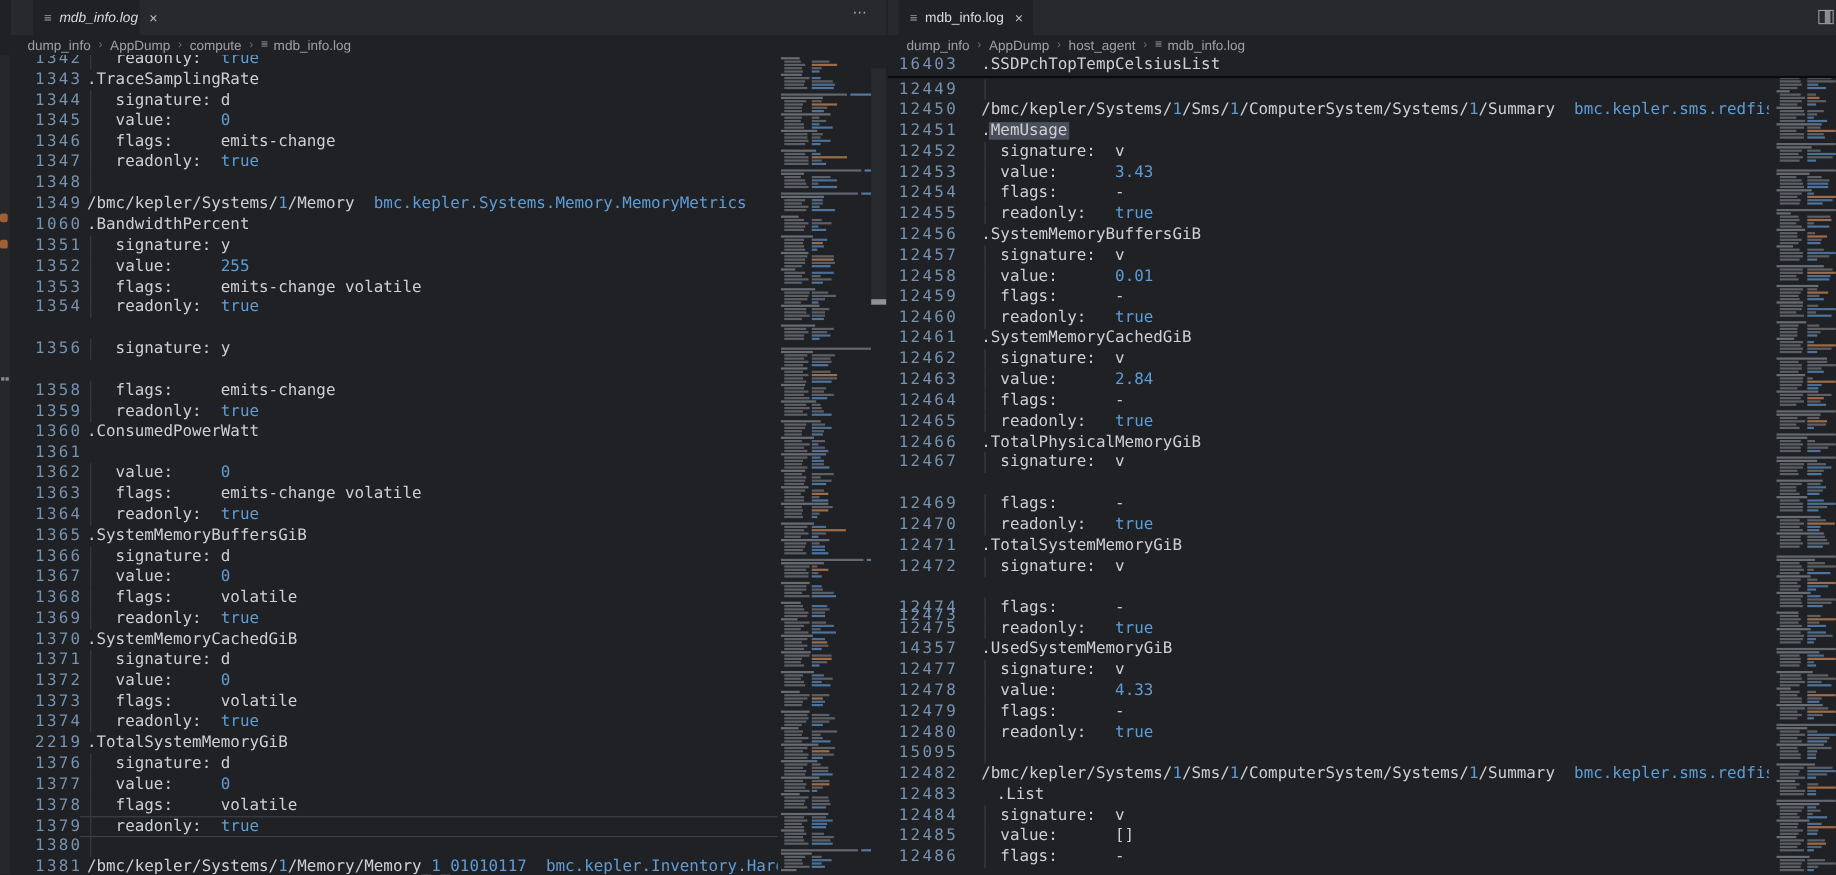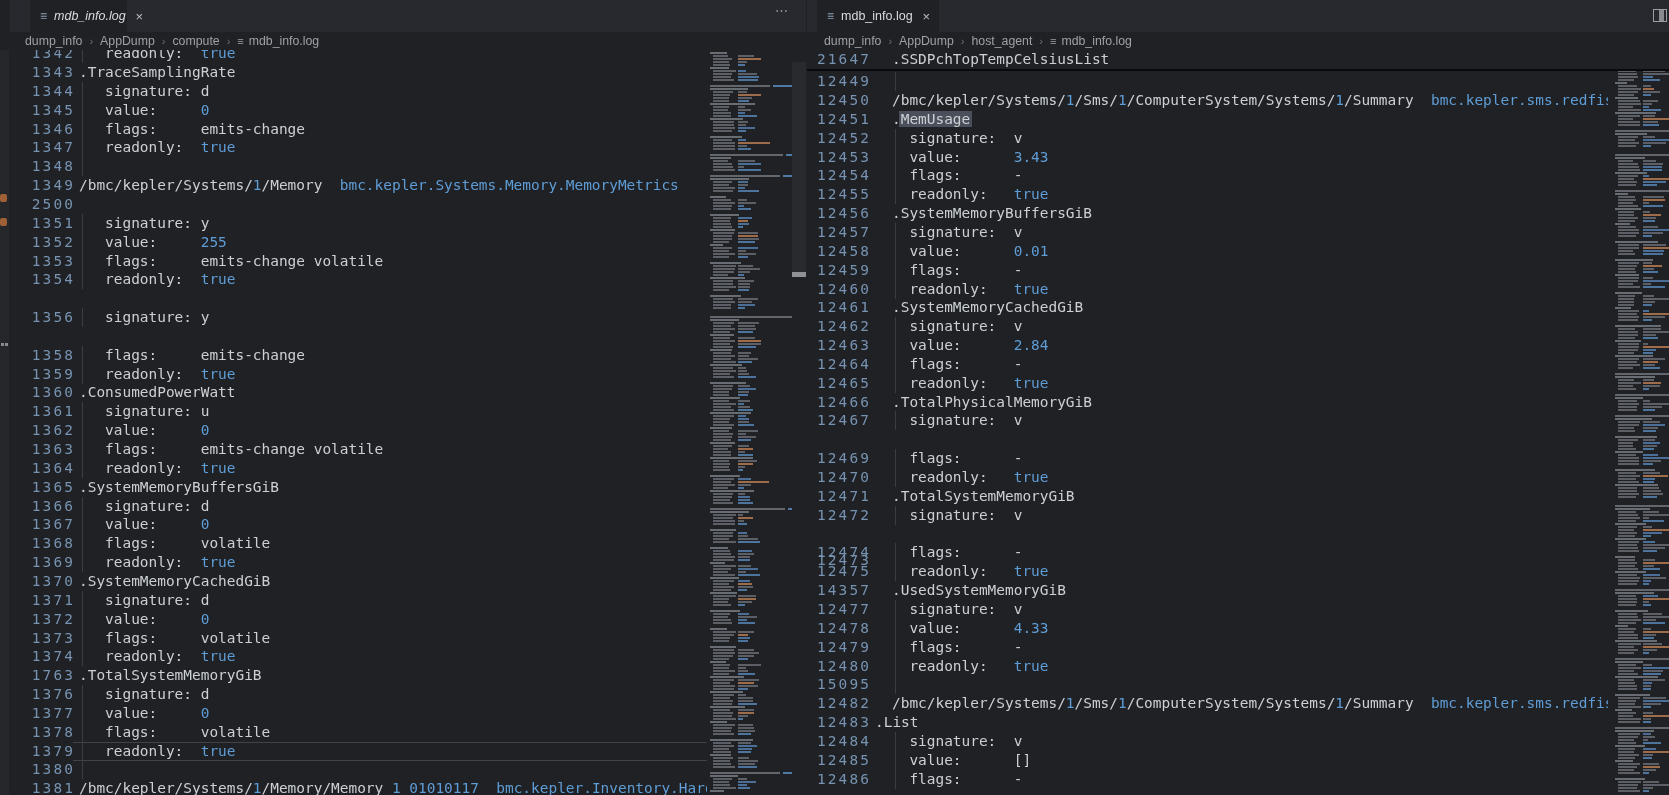--- a/index.html
+++ b/index.html
@@ -62,44 +62,44 @@
     </div>
   <div class="body" id="bodyL">
       <div class="row" style="top: -5.85px;"><span class="num" style="width: 65px;">1342</span><div class="codeclip" style="left: 69px; width: 628px;"><div class="guide" style="left: 3px;"></div><span>   readonly:  <span class="blue">true</span></span></div></div>
       <div class="row" style="top: 13px;"><span class="num" style="width: 65px;">1343</span><div class="codeclip" style="left: 69px; width: 628px;"><span>.TraceSamplingRate</span></div></div>
       <div class="row" style="top: 31.85px;"><span class="num" style="width: 65px;">1344</span><div class="codeclip" style="left: 69px; width: 628px;"><div class="guide" style="left: 3px;"></div><span>   signature: d</span></div></div>
       <div class="row" style="top: 50.7px;"><span class="num" style="width: 65px;">1345</span><div class="codeclip" style="left: 69px; width: 628px;"><div class="guide" style="left: 3px;"></div><span>   value:     <span class="blue">0</span></span></div></div>
       <div class="row" style="top: 69.55px;"><span class="num" style="width: 65px;">1346</span><div class="codeclip" style="left: 69px; width: 628px;"><div class="guide" style="left: 3px;"></div><span>   flags:     emits-change</span></div></div>
       <div class="row" style="top: 88.4px;"><span class="num" style="width: 65px;">1347</span><div class="codeclip" style="left: 69px; width: 628px;"><div class="guide" style="left: 3px;"></div><span>   readonly:  <span class="blue">true</span></span></div></div>
       <div class="row" style="top: 107.25px;"><span class="num" style="width: 65px;">1348</span><div class="codeclip" style="left: 69px; width: 628px;"><div class="guide" style="left: 3px;"></div><span></span></div></div>
       <div class="row" style="top: 126.1px;"><span class="num" style="width: 65px;">1349</span><div class="codeclip" style="left: 69px; width: 628px;"><span>/bmc/kepler/Systems/<span class="blue">1</span>/Memory  <span class="blue">bmc.kepler.Systems.Memory.MemoryMetrics</span></span></div></div>
-      <div class="row" style="top: 144.95px;"><span class="num" style="width: 65px;">2500</span></div>
+      <div class="row" style="top: 144.95px;"><span class="num" style="width: 65px;">1060</span><div class="codeclip" style="left: 69px; width: 628px;"><span>.BandwidthPercent</span></div></div>
       <div class="row" style="top: 163.8px;"><span class="num" style="width: 65px;">1351</span><div class="codeclip" style="left: 69px; width: 628px;"><div class="guide" style="left: 3px;"></div><span>   signature: y</span></div></div>
       <div class="row" style="top: 182.65px;"><span class="num" style="width: 65px;">1352</span><div class="codeclip" style="left: 69px; width: 628px;"><div class="guide" style="left: 3px;"></div><span>   value:     <span class="blue">255</span></span></div></div>
       <div class="row" style="top: 201.5px;"><span class="num" style="width: 65px;">1353</span><div class="codeclip" style="left: 69px; width: 628px;"><div class="guide" style="left: 3px;"></div><span>   flags:     emits-change volatile</span></div></div>
       <div class="row" style="top: 220.35px;"><span class="num" style="width: 65px;">1354</span><div class="codeclip" style="left: 69px; width: 628px;"><div class="guide" style="left: 3px;"></div><span>   readonly:  <span class="blue">true</span></span></div></div>
       <div class="row" style="top: 258.05px;"><span class="num" style="width: 65px;">1356</span><div class="codeclip" style="left: 69px; width: 628px;"><div class="guide" style="left: 3px;"></div><span>   signature: y</span></div></div>
       <div class="row" style="top: 295.75px;"><span class="num" style="width: 65px;">1358</span><div class="codeclip" style="left: 69px; width: 628px;"><div class="guide" style="left: 3px;"></div><span>   flags:     emits-change</span></div></div>
       <div class="row" style="top: 314.6px;"><span class="num" style="width: 65px;">1359</span><div class="codeclip" style="left: 69px; width: 628px;"><div class="guide" style="left: 3px;"></div><span>   readonly:  <span class="blue">true</span></span></div></div>
       <div class="row" style="top: 333.45px;"><span class="num" style="width: 65px;">1360</span><div class="codeclip" style="left: 69px; width: 628px;"><span>.ConsumedPowerWatt</span></div></div>
-      <div class="row" style="top: 352.3px;"><span class="num" style="width: 65px;">1361</span><div class="codeclip" style="left: 69px; width: 628px;"><div class="guide" style="left: 3px;"></div><span>   signature: u</span></div></div>
+      <div class="row" style="top: 352.3px;"><span class="num" style="width: 65px;">1361</span></div>
       <div class="row" style="top: 371.15px;"><span class="num" style="width: 65px;">1362</span><div class="codeclip" style="left: 69px; width: 628px;"><div class="guide" style="left: 3px;"></div><span>   value:     <span class="blue">0</span></span></div></div>
       <div class="row" style="top: 390px;"><span class="num" style="width: 65px;">1363</span><div class="codeclip" style="left: 69px; width: 628px;"><div class="guide" style="left: 3px;"></div><span>   flags:     emits-change volatile</span></div></div>
       <div class="row" style="top: 408.85px;"><span class="num" style="width: 65px;">1364</span><div class="codeclip" style="left: 69px; width: 628px;"><div class="guide" style="left: 3px;"></div><span>   readonly:  <span class="blue">true</span></span></div></div>
       <div class="row" style="top: 427.7px;"><span class="num" style="width: 65px;">1365</span><div class="codeclip" style="left: 69px; width: 628px;"><span>.SystemMemoryBuffersGiB</span></div></div>
       <div class="row" style="top: 446.55px;"><span class="num" style="width: 65px;">1366</span><div class="codeclip" style="left: 69px; width: 628px;"><div class="guide" style="left: 3px;"></div><span>   signature: d</span></div></div>
       <div class="row" style="top: 465.4px;"><span class="num" style="width: 65px;">1367</span><div class="codeclip" style="left: 69px; width: 628px;"><div class="guide" style="left: 3px;"></div><span>   value:     <span class="blue">0</span></span></div></div>
       <div class="row" style="top: 484.25px;"><span class="num" style="width: 65px;">1368</span><div class="codeclip" style="left: 69px; width: 628px;"><div class="guide" style="left: 3px;"></div><span>   flags:     volatile</span></div></div>
       <div class="row" style="top: 503.1px;"><span class="num" style="width: 65px;">1369</span><div class="codeclip" style="left: 69px; width: 628px;"><div class="guide" style="left: 3px;"></div><span>   readonly:  <span class="blue">true</span></span></div></div>
       <div class="row" style="top: 521.95px;"><span class="num" style="width: 65px;">1370</span><div class="codeclip" style="left: 69px; width: 628px;"><span>.SystemMemoryCachedGiB</span></div></div>
       <div class="row" style="top: 540.8px;"><span class="num" style="width: 65px;">1371</span><div class="codeclip" style="left: 69px; width: 628px;"><div class="guide" style="left: 3px;"></div><span>   signature: d</span></div></div>
       <div class="row" style="top: 559.65px;"><span class="num" style="width: 65px;">1372</span><div class="codeclip" style="left: 69px; width: 628px;"><div class="guide" style="left: 3px;"></div><span>   value:     <span class="blue">0</span></span></div></div>
       <div class="row" style="top: 578.5px;"><span class="num" style="width: 65px;">1373</span><div class="codeclip" style="left: 69px; width: 628px;"><div class="guide" style="left: 3px;"></div><span>   flags:     volatile</span></div></div>
       <div class="row" style="top: 597.35px;"><span class="num" style="width: 65px;">1374</span><div class="codeclip" style="left: 69px; width: 628px;"><div class="guide" style="left: 3px;"></div><span>   readonly:  <span class="blue">true</span></span></div></div>
-      <div class="row" style="top: 616.2px;"><span class="num" style="width: 65px;">1763</span><div class="codeclip" style="left: 69px; width: 628px;"><span>.TotalSystemMemoryGiB</span></div></div>
+      <div class="row" style="top: 616.2px;"><span class="num" style="width: 65px;">2219</span><div class="codeclip" style="left: 69px; width: 628px;"><span>.TotalSystemMemoryGiB</span></div></div>
       <div class="row" style="top: 635.05px;"><span class="num" style="width: 65px;">1376</span><div class="codeclip" style="left: 69px; width: 628px;"><div class="guide" style="left: 3px;"></div><span>   signature: d</span></div></div>
       <div class="row" style="top: 653.9px;"><span class="num" style="width: 65px;">1377</span><div class="codeclip" style="left: 69px; width: 628px;"><div class="guide" style="left: 3px;"></div><span>   value:     <span class="blue">0</span></span></div></div>
       <div class="row" style="top: 672.75px;"><span class="num" style="width: 65px;">1378</span><div class="codeclip" style="left: 69px; width: 628px;"><div class="guide" style="left: 3px;"></div><span>   flags:     volatile</span></div></div>
       <div class="row" style="top: 691.6px;"><span class="num" style="width: 65px;">1379</span><div class="curline" style="left: 63px; width: 634px; top: 0px;"></div><div class="codeclip" style="left: 69px; width: 628px;"><div class="guide" style="left: 3px;"></div><span>   readonly:  <span class="blue">true</span></span></div></div>
       <div class="row" style="top: 710.45px;"><span class="num" style="width: 65px;">1380</span><div class="codeclip" style="left: 69px; width: 628px;"><div class="guide" style="left: 3px;"></div><span></span></div></div>
       <div class="row" style="top: 729.3px;"><span class="num" style="width: 65px;">1381</span><div class="codeclip" style="left: 69px; width: 628px;"><span>/bmc/kepler/Systems/<span class="blue">1</span>/Memory/Memory_<span class="blue">1</span>_<span class="blue">01010117</span>  <span class="blue">bmc.kepler.Inventory.Hardware.Dimm</span></span></div></div>
       <div class="minimap" style="left: 698px; width: 84px;">
         <div class="mbar" style="left: 2px; top: 2px; width: 17.0875px; background: rgb(154, 160, 168); opacity: 0.6;"></div>
         <div class="mbar" style="left: 5px; top: 5px; width: 15.3662px; background: rgb(154, 160, 168); opacity: 0.5;"></div>
         <div class="mbar" style="left: 30px; top: 5px; width: 16.3169px; background: rgb(154, 160, 168); opacity: 0.5;"></div>
@@ -560,26 +560,26 @@
       <div class="row" style="top: 501px;"><span class="num" style="width: 64px;">12473</span></div>
       <div class="row" style="top: 493.4px;"><span class="num" style="width: 64px;">12474</span><div class="codeclip" style="left: 85px; width: 716px;"><div class="guide" style="left: 3px;"></div><span>  flags:      -</span></div></div>
       <div class="row" style="top: 512.25px;"><span class="num" style="width: 64px;">12475</span><div class="codeclip" style="left: 85px; width: 716px;"><div class="guide" style="left: 3px;"></div><span>  readonly:   <span class="blue">true</span></span></div></div>
       <div class="row" style="top: 531.1px;"><span class="num" style="width: 64px;">14357</span><div class="codeclip" style="left: 85px; width: 716px;"><span>.UsedSystemMemoryGiB</span></div></div>
       <div class="row" style="top: 549.95px;"><span class="num" style="width: 64px;">12477</span><div class="codeclip" style="left: 85px; width: 716px;"><div class="guide" style="left: 3px;"></div><span>  signature:  v</span></div></div>
       <div class="row" style="top: 568.8px;"><span class="num" style="width: 64px;">12478</span><div class="codeclip" style="left: 85px; width: 716px;"><div class="guide" style="left: 3px;"></div><span>  value:      <span class="blue">4.33</span></span></div></div>
       <div class="row" style="top: 587.65px;"><span class="num" style="width: 64px;">12479</span><div class="codeclip" style="left: 85px; width: 716px;"><div class="guide" style="left: 3px;"></div><span>  flags:      -</span></div></div>
       <div class="row" style="top: 606.5px;"><span class="num" style="width: 64px;">12480</span><div class="codeclip" style="left: 85px; width: 716px;"><div class="guide" style="left: 3px;"></div><span>  readonly:   <span class="blue">true</span></span></div></div>
       <div class="row" style="top: 625.35px;"><span class="num" style="width: 64px;">15095</span><div class="codeclip" style="left: 85px; width: 716px;"><div class="guide" style="left: 3px;"></div><span></span></div></div>
       <div class="row" style="top: 644.2px;"><span class="num" style="width: 64px;">12482</span><div class="codeclip" style="left: 85px; width: 716px;"><span>/bmc/kepler/Systems/<span class="blue">1</span>/Sms/<span class="blue">1</span>/ComputerSystem/Systems/<span class="blue">1</span>/Summary  <span class="blue">bmc.kepler.sms.redfish.Summary</span></span></div></div>
-      <div class="row" style="top: 663.05px;"><span class="num" style="width: 64px;">12483</span><div class="codeclip" style="left: 68px; width: 716px;"><span>.List</span></div></div>
+      <div class="row" style="top: 663.05px;"><span class="num" style="width: 64px;">12483</span><div class="codeclip" style="left: 99px; width: 716px;"><span>.List</span></div></div>
       <div class="row" style="top: 681.9px;"><span class="num" style="width: 64px;">12484</span><div class="codeclip" style="left: 85px; width: 716px;"><div class="guide" style="left: 3px;"></div><span>  signature:  v</span></div></div>
       <div class="row" style="top: 700.75px;"><span class="num" style="width: 64px;">12485</span><div class="codeclip" style="left: 85px; width: 716px;"><div class="guide" style="left: 3px;"></div><span>  value:      []</span></div></div>
       <div class="row" style="top: 719.6px;"><span class="num" style="width: 64px;">12486</span><div class="codeclip" style="left: 85px; width: 716px;"><div class="guide" style="left: 3px;"></div><span>  flags:      -</span></div></div>
       <div class="sticky" style="font-family: &quot;DejaVu Sans Mono&quot;, monospace; font-size: 14.45px; line-height: 18.9px; color: rgb(204, 208, 212);">
-        <span class="num" style="width: 64px;">21647</span>
+        <span class="num" style="width: 64px;">16403</span>
         <span style="position: absolute; left: 85px;">.SSDPchTopTempCelsiusList</span>
       </div>
       <div class="minimap" style="left: 806px; width: 84px;">
         <div class="mbar" style="left: 2px; top: 2px; width: 34.1818px; background: rgb(154, 160, 168); opacity: 0.6;"></div>
         <div class="mbar" style="left: 5px; top: 5px; width: 17.5299px; background: rgb(154, 160, 168); opacity: 0.5;"></div>
         <div class="mbar" style="left: 30px; top: 5px; width: 13.9629px; background: rgb(154, 160, 168); opacity: 0.5;"></div>
         <div class="mbar" style="left: 5px; top: 8px; width: 17.6925px; background: rgb(154, 160, 168); opacity: 0.5;"></div>
         <div class="mbar" style="left: 30px; top: 8px; width: 15.5543px; background: rgb(154, 160, 168); opacity: 0.5;"></div>
         <div class="mbar" style="left: 5px; top: 11px; width: 18.2457px; background: rgb(154, 160, 168); opacity: 0.5;"></div>
         <div class="mbar" style="left: 30px; top: 11px; width: 19.1357px; background: rgb(154, 160, 168); opacity: 0.5;"></div>

